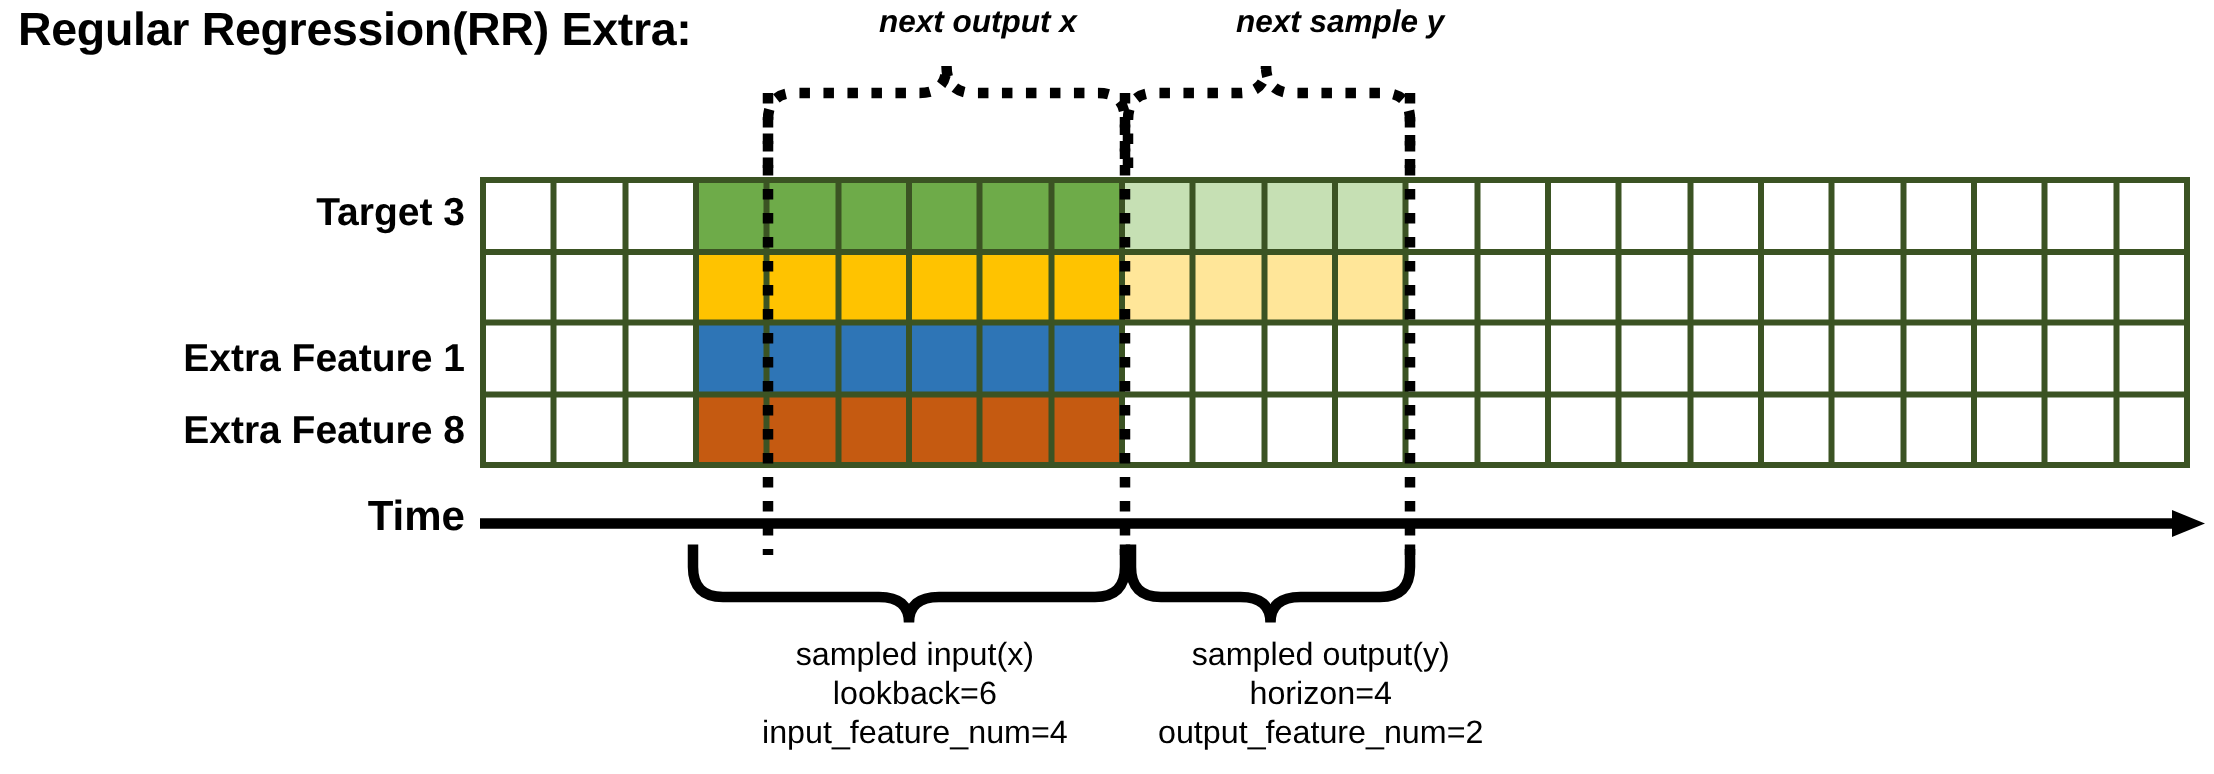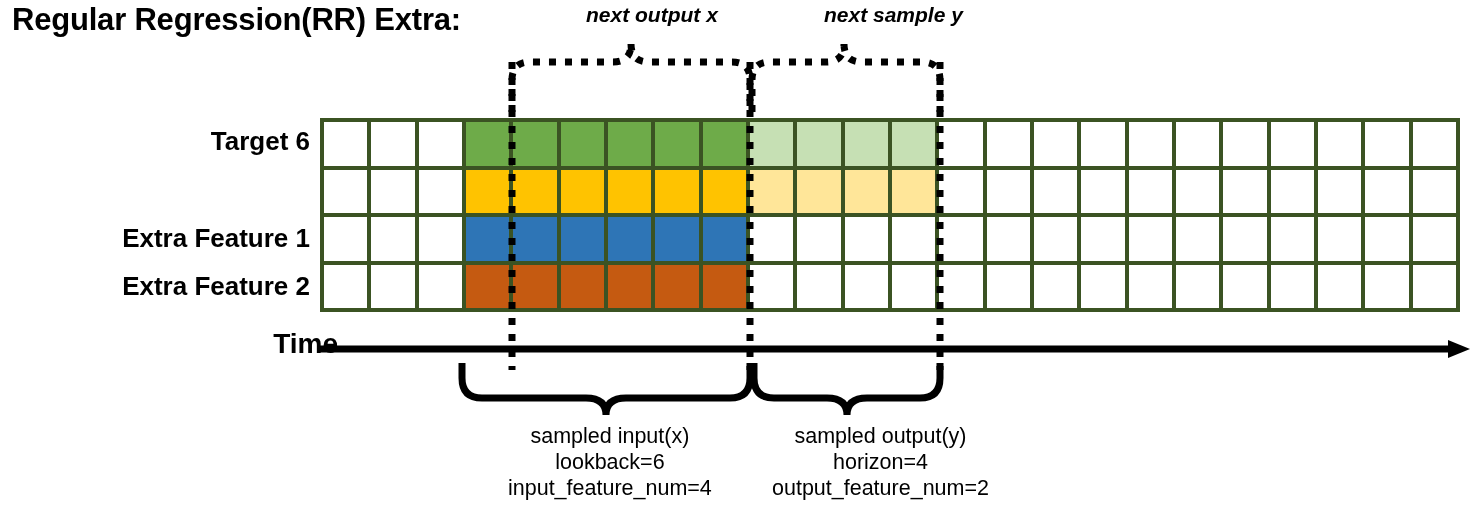--- a/index.html
+++ b/index.html
@@ -85,21 +85,20 @@
 
   
   #time-label {
     position: absolute;
     left: 0px;
     top: 328px;
     width: 310px;
     text-align: right;
     font-size: 28px;
     font-weight: bold;
-    margin-left: 28px;
   }
   #time-axis {
     position: absolute;
     left: 320px;
     top: 339px;
     width: 1150px;
     height: 20px;
   }
 
   
@@ -125,23 +124,23 @@
 </style>
 </head>
 <body>
 
 <div id="page-title">Regular Regression(RR) Extra:</div>
 
 <div class="brace-label" id="label-next-sample-x">next output x</div>
 <div class="brace-label" id="label-next-sample-y">next sample y</div>
 
 <div id="row-labels">
-  <div class="row-label" style="top:10px;">Target 6</div>
+  <div class="row-label" style="top:10px;">Target 3</div>
   <div class="row-label" style="top:107px;">Extra Feature 1</div>
-  <div class="row-label" style="top:155px;">Extra Feature 2</div>
+  <div class="row-label" style="top:155px;">Extra Feature 8</div>
 </div>
 
 <div id="grid">
   <div class="grid-row">
       <div class="cell" style="background: rgb(255, 255, 255);"></div>
       <div class="cell" style="background: rgb(255, 255, 255);"></div>
       <div class="cell" style="background: rgb(255, 255, 255);"></div>
       <div class="cell" style="background: rgb(110, 171, 73);"></div>
       <div class="cell" style="background: rgb(110, 171, 73);"></div>
       <div class="cell" style="background: rgb(110, 171, 73);"></div>

